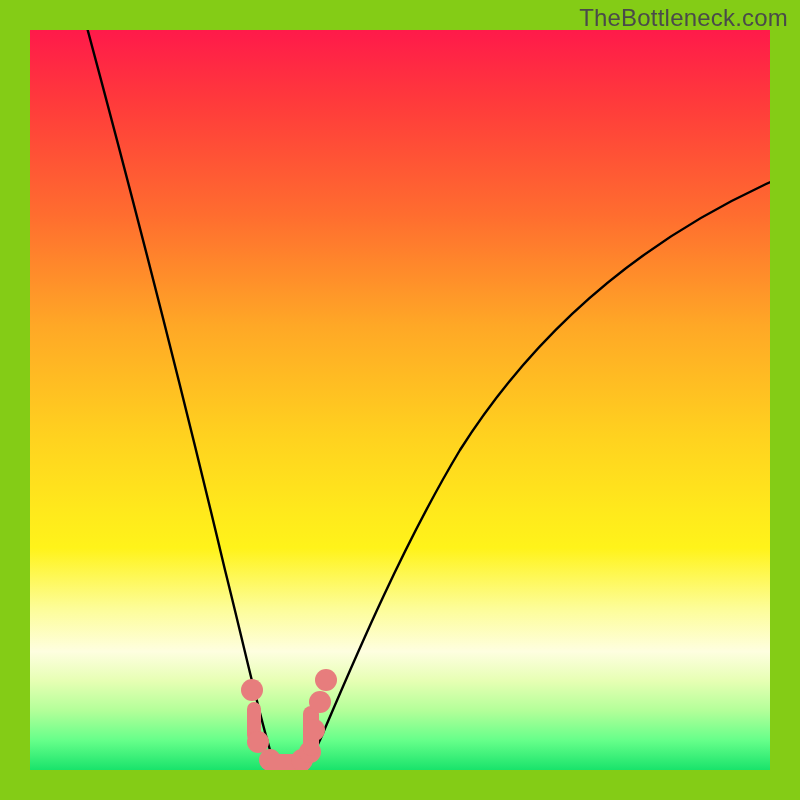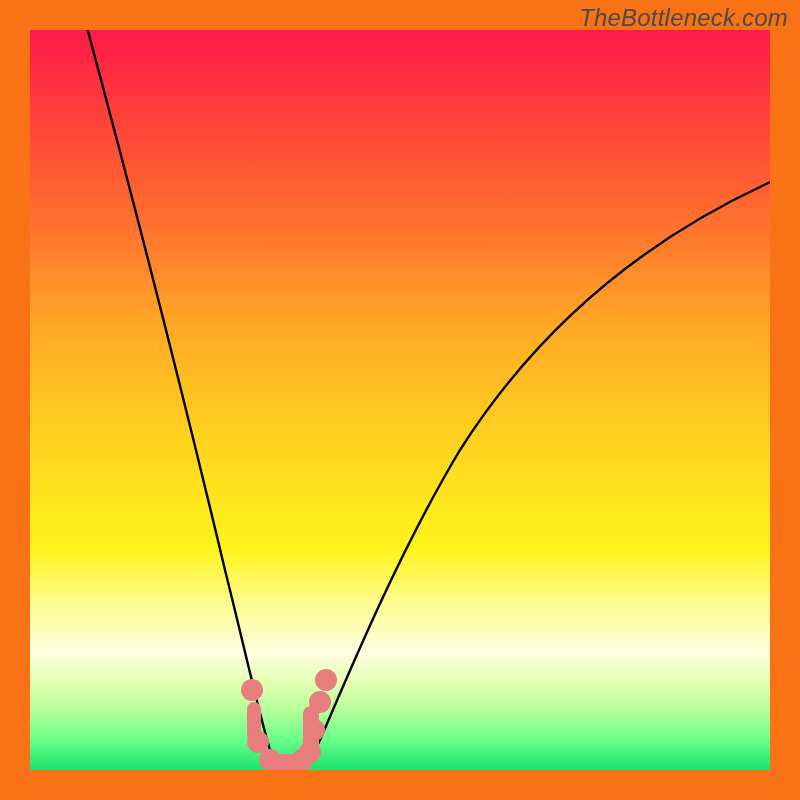--- a/index.html
+++ b/index.html
@@ -7,22 +7,21 @@
     padding: 0;
     width: 800px;
     height: 800px;
     overflow: hidden;
     background: #000;
     font-family: Arial, Helvetica, sans-serif;
   }
   .frame {
     position: absolute;
     inset: 0;
-    background: #f97316;
-    font-style: italic;
+    background: #84cc16;
   }
   .plot {
     position: absolute;
     left: 30px;
     top: 30px;
     width: 740px;
     height: 740px;
     overflow: hidden;
   }
   .gradient {

